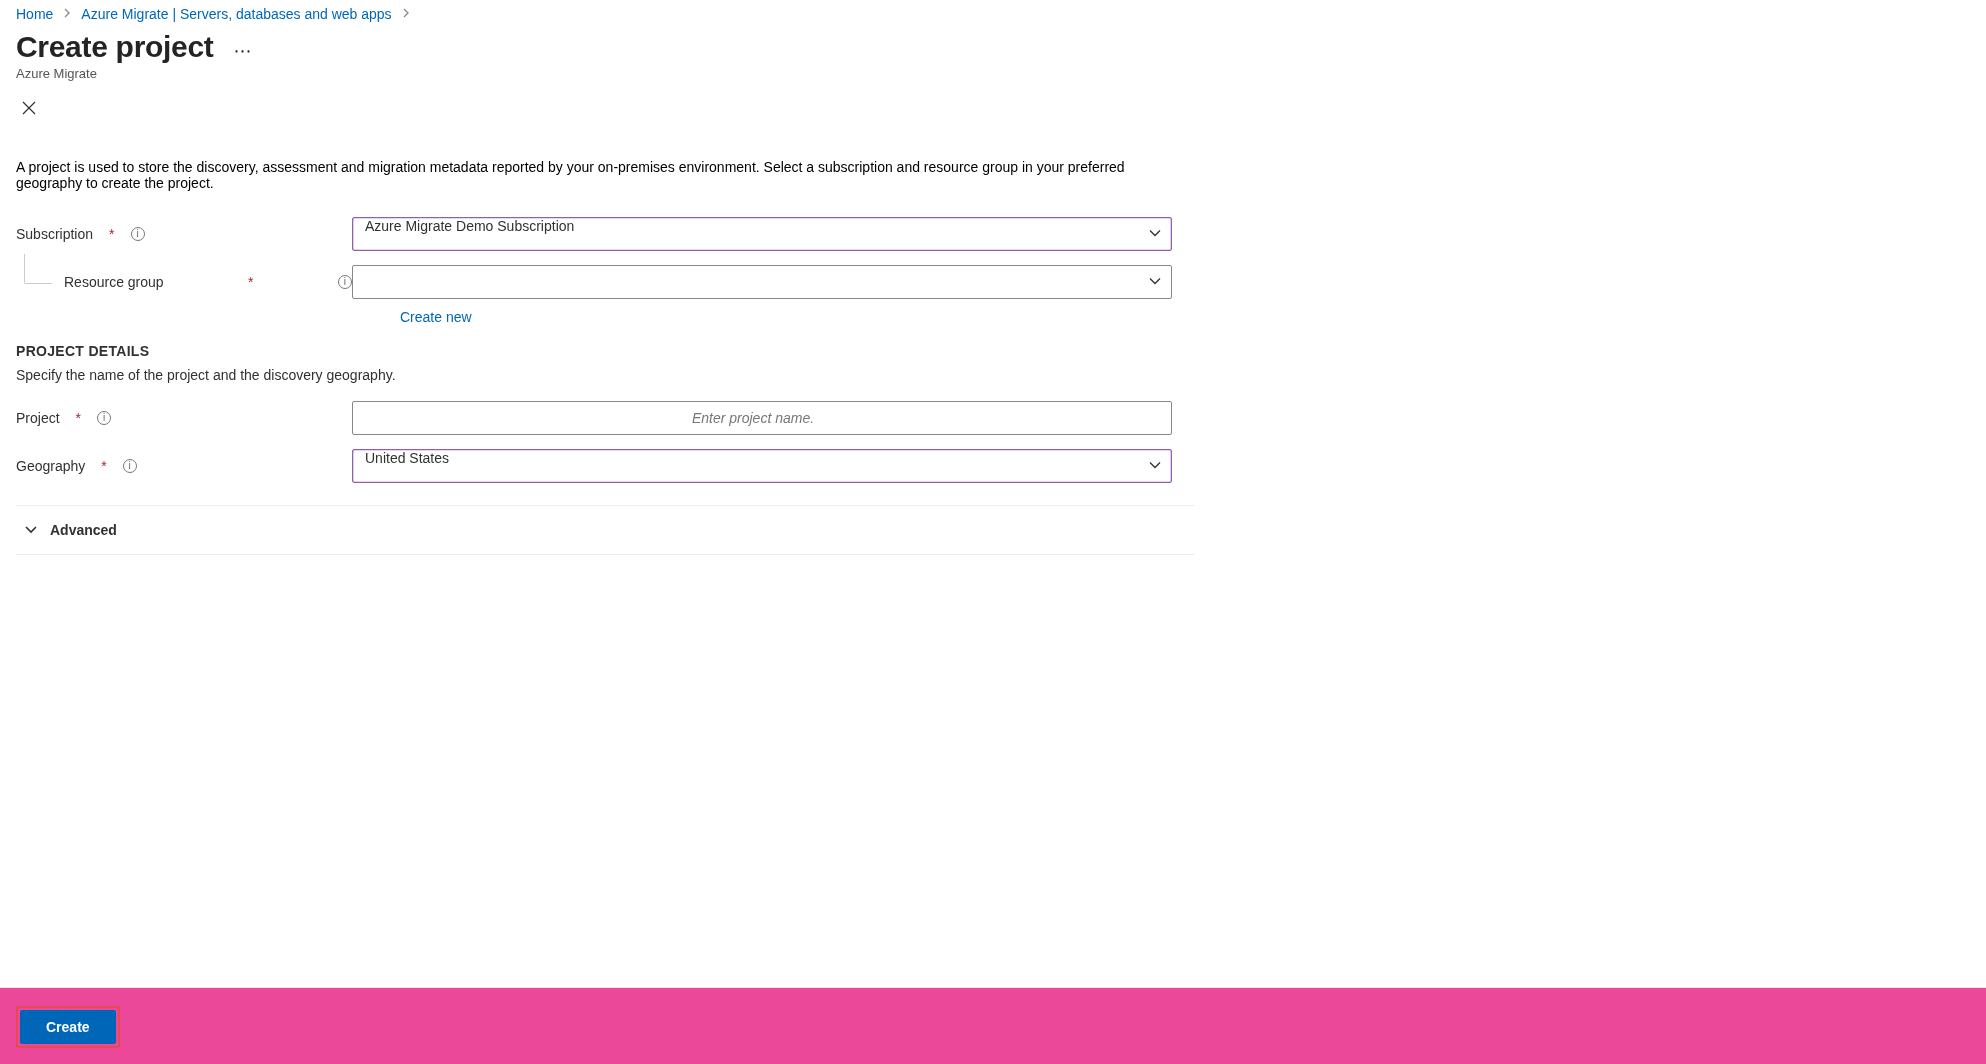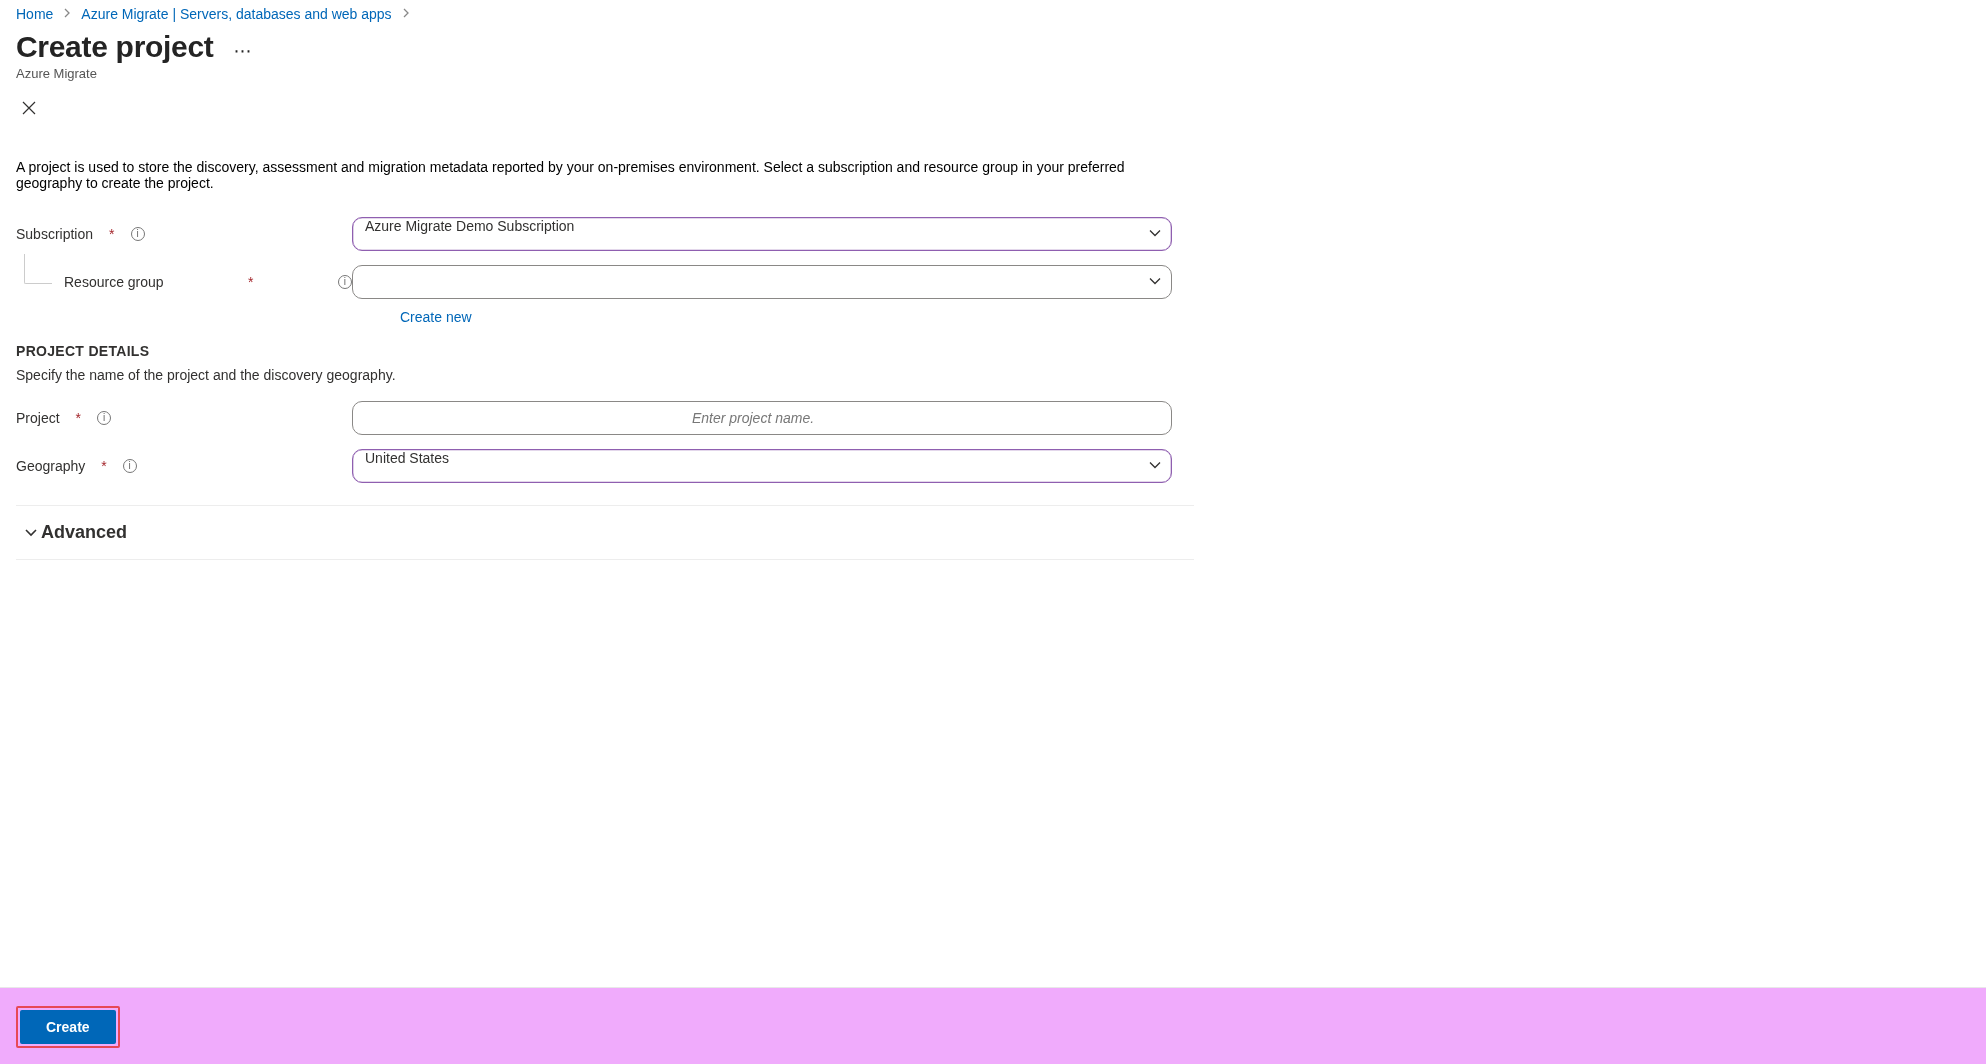--- a/index.html
+++ b/index.html
@@ -113,21 +113,21 @@
       line-height: 1;
     }
     .select-wrap, .input-wrap {
       position: relative;
       width: 820px;
     }
     .select-box, .text-input {
       width: 100%;
       height: 34px;
       border: 1px solid #8a8886;
-      border-radius: 10px;
+      border-radius: 2px;
       padding: 0 30px 0 12px;
       font-size: 14px;
       font-family: inherit;
       color: #323130;
       background: #fff;
       cursor: pointer;
     }
     .select-box.highlight {
       border: 1px solid #8f5fb0;
       box-shadow: inset 0 0 0 0.3px #8f5fb0;
@@ -157,35 +157,35 @@
       color: #323130;
       margin-bottom: 18px;
     }
     .divider {
       border-top: 1px solid #ededed;
       margin-top: 22px;
     }
     .advanced-toggle {
       display: flex;
       align-items: center;
-      gap: 3px;
+      gap: 12px;
       padding: 16px 6px 16px 8px;
-      font-size: 18px;
+      font-size: 14px;
       font-weight: 700;
       cursor: pointer;
       color:#323130;
     }
     .advanced-toggle svg { stroke:#323130; stroke-width:1.6; fill:none; }
     .divider2 { border-top: 1px solid #ededed; }
     .footer-bar {
       position: absolute;
       left: 0; right: 0; bottom: 0;
       border-top: 1px solid #e8e8e8;
       padding: 18px 16px 16px;
-      background:#f0abfc;
+      background:#ec4899;
     }
     .create-btn-wrap {
       display:inline-block;
       border: 2px solid #e74856;
       padding: 2px;
       border-radius: 2px;
     }
     .create-btn {
       background: #0067b8;
       color: #fff;

